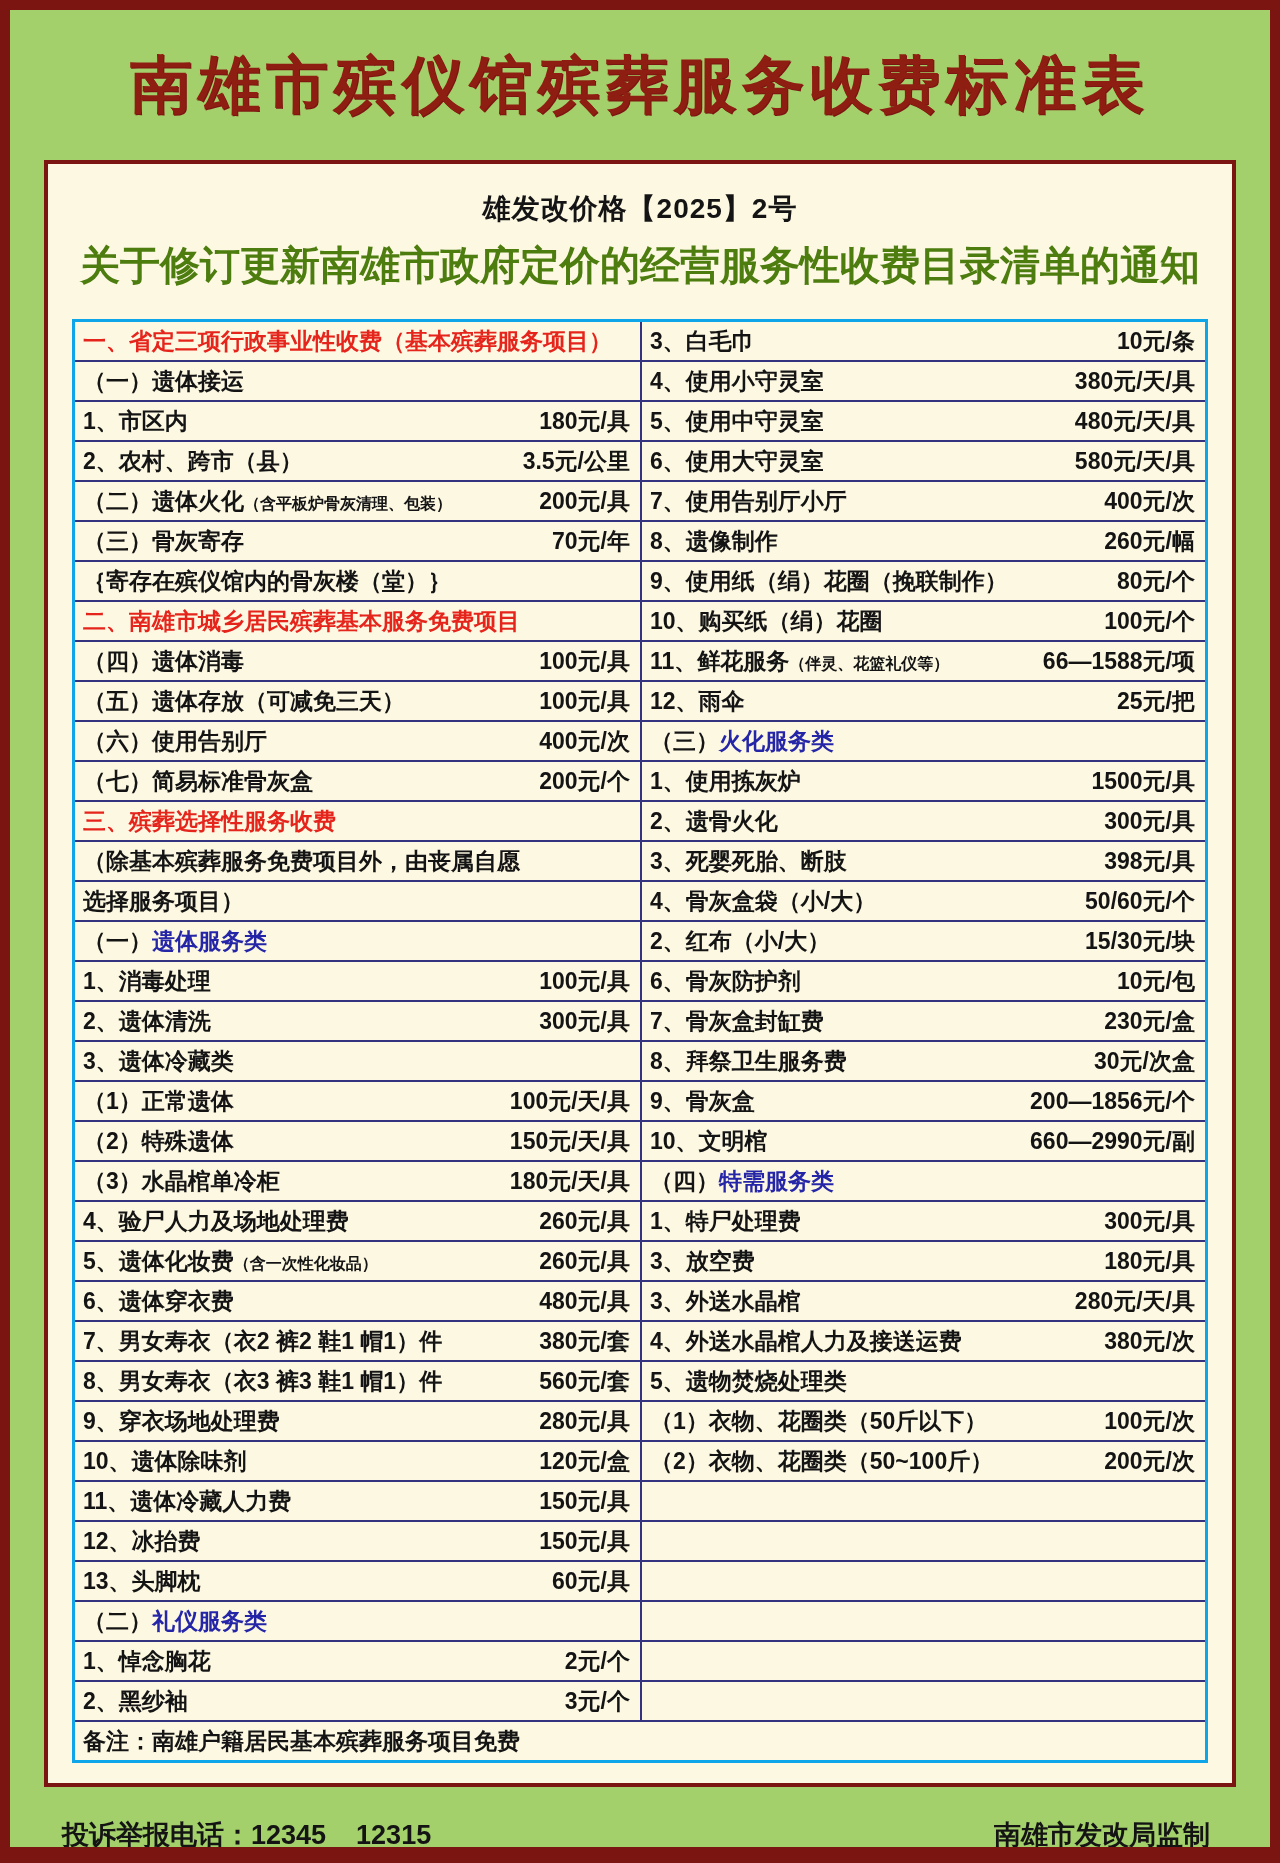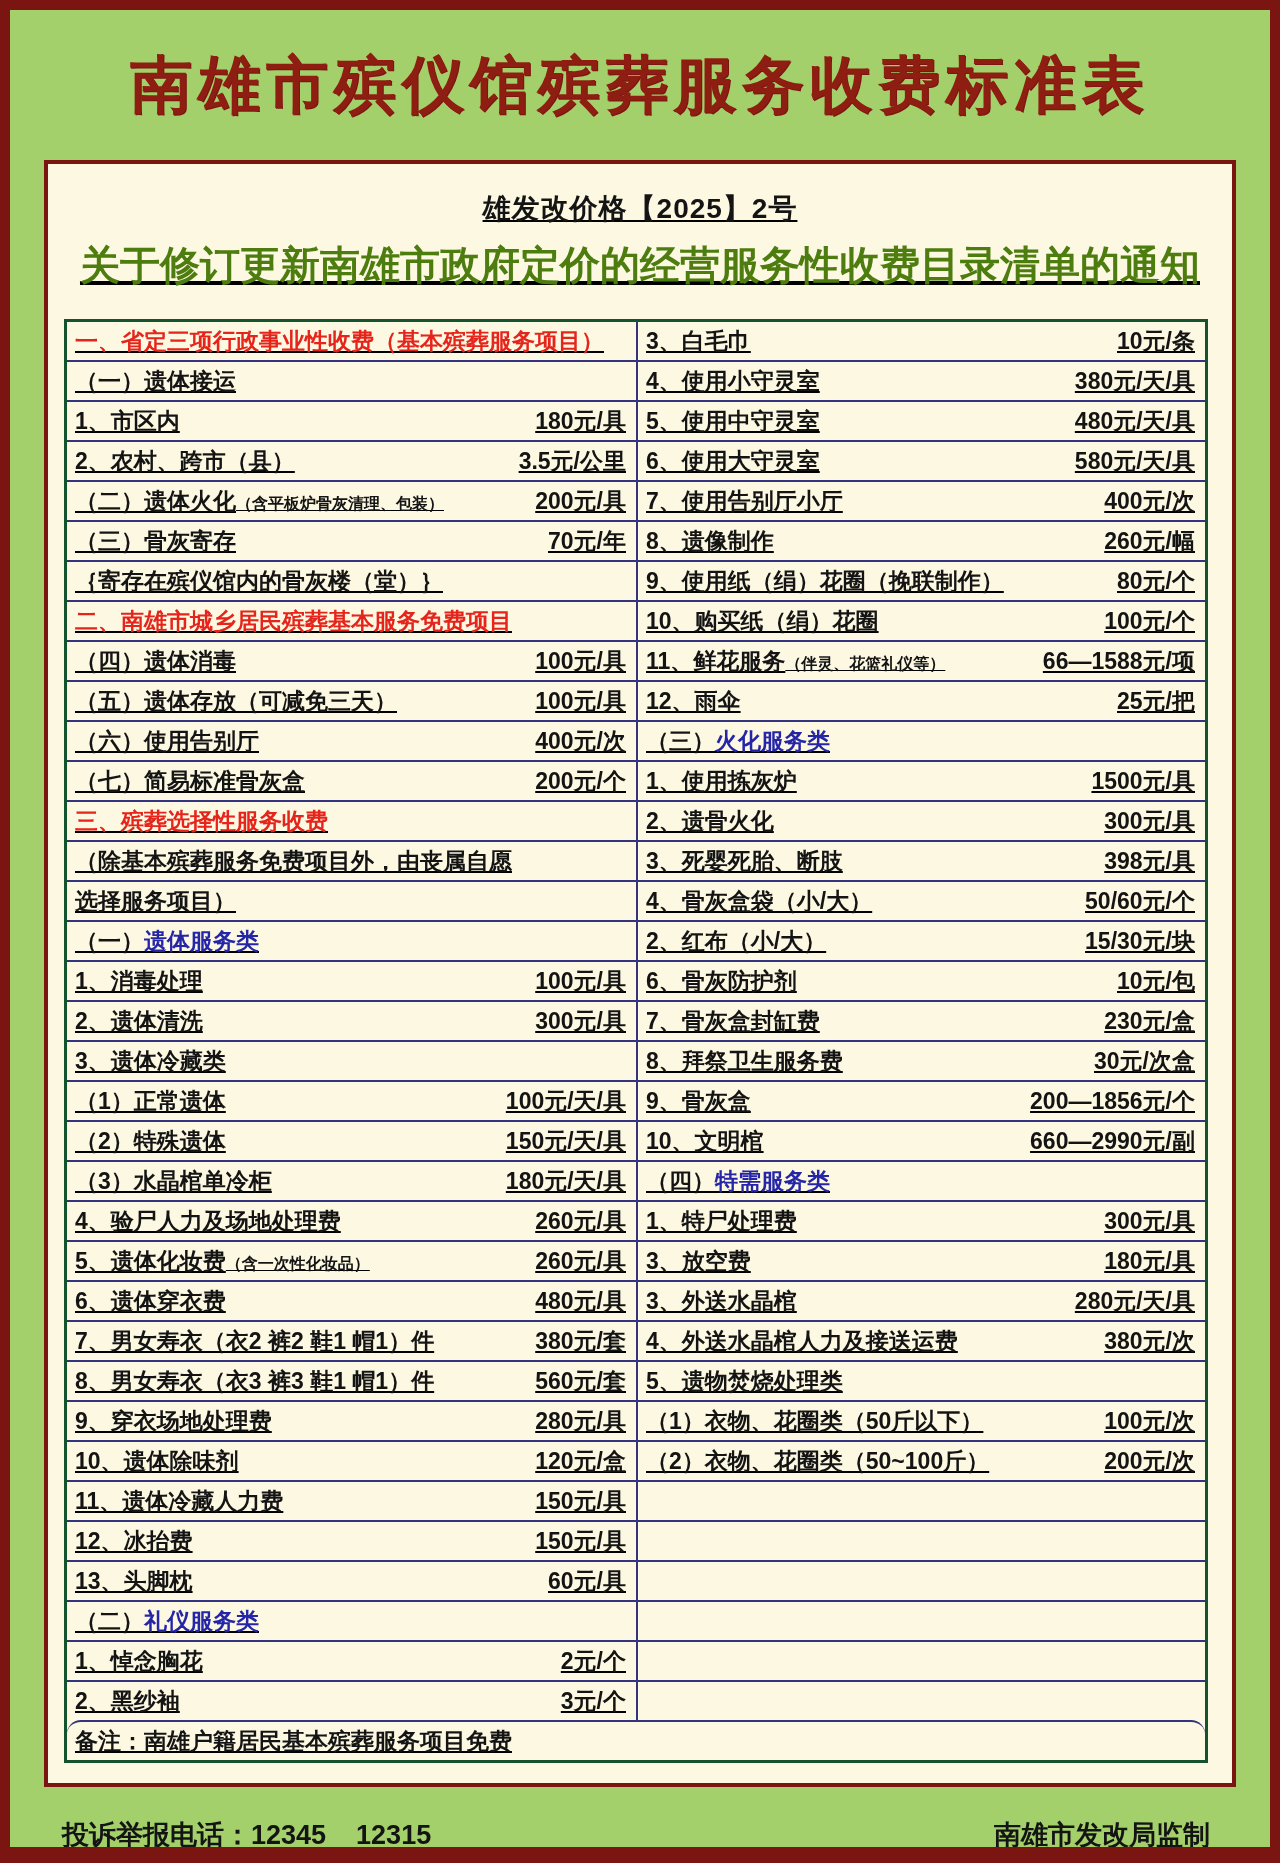--- a/index.html
+++ b/index.html
@@ -10,52 +10,52 @@
     font-family:"Liberation Sans","DejaVu Sans",sans-serif;
     overflow:hidden;
   }
   .main-title{
     height:150px;display:flex;align-items:center;justify-content:center;
     font-size:62px;font-weight:900;color:#8e1d12;letter-spacing:6px;
     text-shadow:1px 1px 0 #7b1511;white-space:nowrap;
   }
   .panel{
     margin:0 34px;background:#fcf8e2;border:4px solid #7b1511;
-    padding:16px 14px 14px 14px;box-sizing:border-box;text-decoration:underline;
+    padding:16px 14px 14px 14px;box-sizing:border-box;
   }
   .doc-number{
     text-align:center;font-size:28px;font-weight:bold;color:#141414;
     margin-top:10px;letter-spacing:1px;
   }
   .notice-title{
     text-align:center;font-size:40px;font-weight:bold;color:#4d7c0f;
     margin-top:10px;white-space:nowrap;letter-spacing:0px;
   }
   .fee-table{
-    margin:26px 10px 6px 2px;border:3px solid #14532d;background:#fcf8e2;
+    margin:26px 10px 6px 10px;border:3px solid #0ea5e9;background:#fcf8e2;
   }
   .tr{display:flex;}
   .tr + .tr{border-top:2px solid #33337f;}
   .td{
     width:50%;box-sizing:border-box;height:38px;
     display:flex;align-items:center;justify-content:space-between;
     padding:0 10px 0 8px;overflow:hidden;
   }
   .td.r{border-left:2px solid #33337f;}
   .item{
     font-size:23px;font-weight:bold;color:#141414;white-space:nowrap;
     display:flex;align-items:baseline;
   }
   .item .small{font-size:16px;font-weight:bold;}
   .price{font-size:23px;font-weight:bold;color:#141414;white-space:nowrap;margin-left:6px;}
   .red{color:#e5241c;}
   .blue{color:#2525a8;}
   .note-row{
     border-top:2px solid #33337f;height:38px;display:flex;align-items:center;
-    padding:0 8px;font-size:23px;font-weight:bold;color:#141414;white-space:nowrap;border-radius:14px;
+    padding:0 8px;font-size:23px;font-weight:bold;color:#141414;white-space:nowrap;
   }
   .footer{
     display:flex;justify-content:space-between;align-items:center;
     margin-top:30px;padding:0 60px 0 52px;
     font-size:27px;font-weight:bold;color:#141414;gap:40px;
   }
   .footer span{white-space:pre;}
 </style>
 </head>
 <body>

